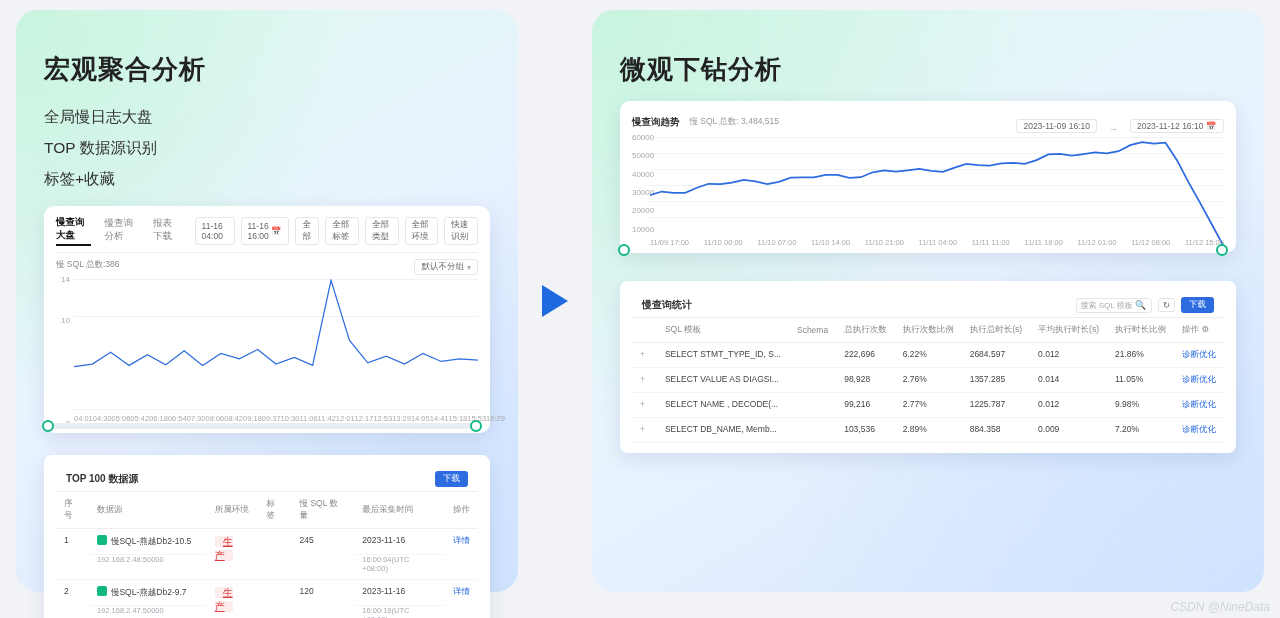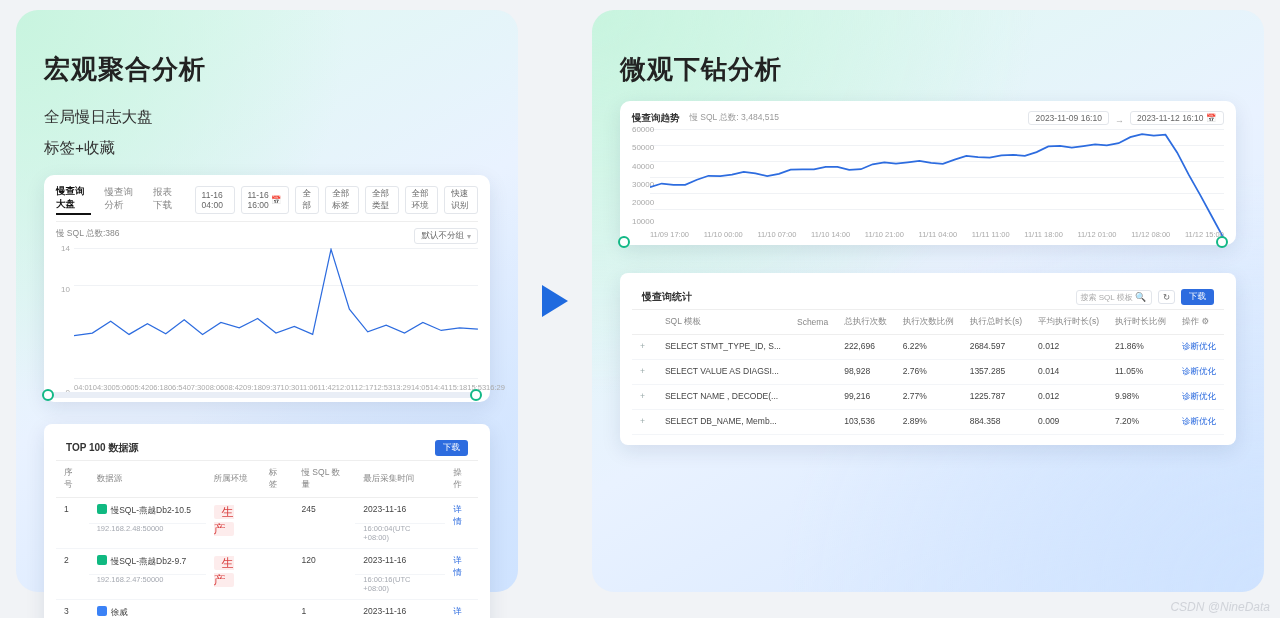--- a/index.html
+++ b/index.html
@@ -95,49 +95,50 @@
   .tbl-card .hdr .title { font-size:10px; font-weight:600; color:#333;}
   .btn-primary { background:var(--blue); color:#fff; border-radius:3px; padding:2px 8px; font-size:8.5px;}
   .btn-ghost   { border:1px solid #dfe3ea; border-radius:3px; padding:1px 4px; font-size:8.5px; color:#666;}
   table.t { width:100%; border-collapse:collapse; font-size:8.5px; }
   table.t th { text-align:left; font-weight:500; color:#888; padding:6px 8px; border-bottom:1px solid var(--line);}
   table.t td { padding:6px 8px; border-bottom:1px solid #f3f5f8; color:#444; vertical-align:top;}
   table.t td.sub { color:#a5a9b1; font-size:7.5px; padding-top:0;}
   .ds-icon { width:10px; height:10px; display:inline-block; border-radius:2px; margin-right:4px; vertical-align:-1px;}
   .ds-green { background:#10b981; }
   .ds-doc   { background:#3b82f6; }
-  .tag-prod { background:var(--tag-red-bg); color:var(--tag-red-fg); padding:0 8px; border-radius:2px; font-size:12px;}
+  .tag-prod { background:var(--tag-red-bg); color:var(--tag-red-fg); padding:0 8px; border-radius:2px; font-size:10px;text-decoration:underline;}
   a.link { color:var(--blue); }
 
   
   .dash-lite { padding:10px 12px 6px 12px; }
   .dash-lite .head { display:flex; align-items:center; gap:10px; }
   .dash-lite .head .name { font-size:9.5px; font-weight:600; color:#333;}
   .dash-lite .head .cnt  { font-size:8.5px; color:#999;}
-  .dash-lite .dates { margin-left:auto; display:flex; align-items:flex-end; gap:6px;}
+  .dash-lite .dates { margin-left:auto; display:flex; align-items:flex-end; gap:12px;margin-top:8px;}
   .stats-table th, .stats-table td { white-space:nowrap; }
   .plus { color:#9aa; padding-right:4px; }
   .search-box { border:1px solid #e3e6eb; border-radius:3px; padding:1px 4px; font-size:8px; color:#aaa; display:inline-flex; align-items:center; gap:3px;}
   .search-box .mag { font-size:9px; color:#aaa;}
   .watermark {
     position:absolute; right:10px; bottom:4px; font-size:12px; color:#d0d3d9;
     pointer-events:none;
     font-style:italic;
   }
   .chev-down { font-size:8px; color:#aaa;}
 </style>
 </head>
 <body>
 
 <div class="stage">
 
   <section class="panel">
     <h2>宏观聚合分析</h2>
     <div class="bullets">
       <div>全局慢日志大盘</div>
+      <div>TOP 数据源识别</div>
       <div>标签+收藏</div>
     </div>
 
     <div class="dash">
       <div class="tabs">
         <span class="tab active">慢查询大盘</span>
         <span class="tab">慢查询分析</span>
         <span class="tab">报表下载</span>
         <div class="pillbar">
           <span class="pill">

